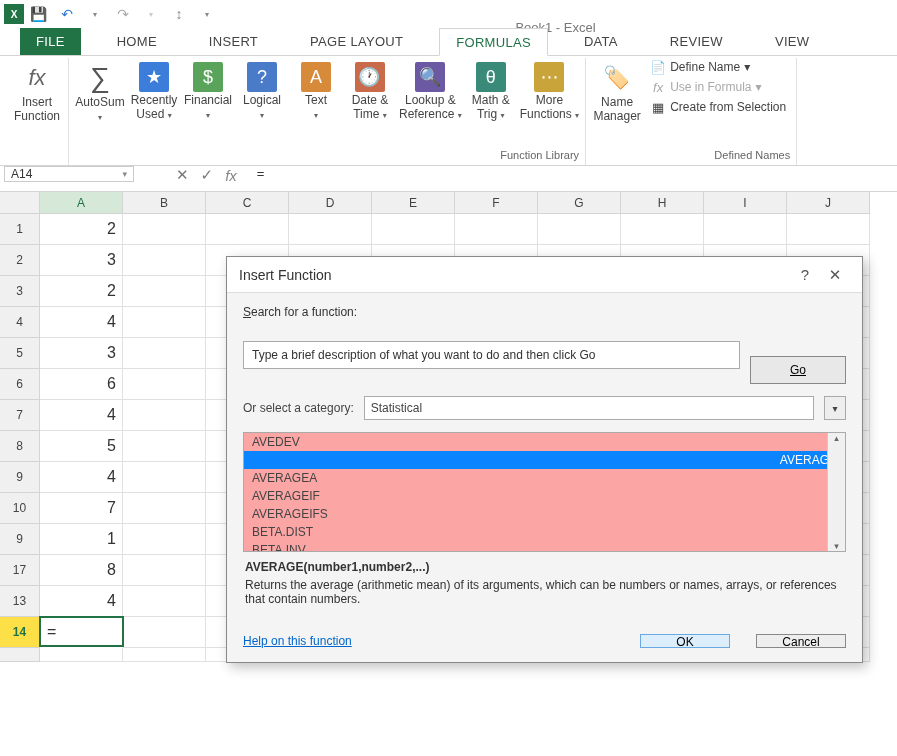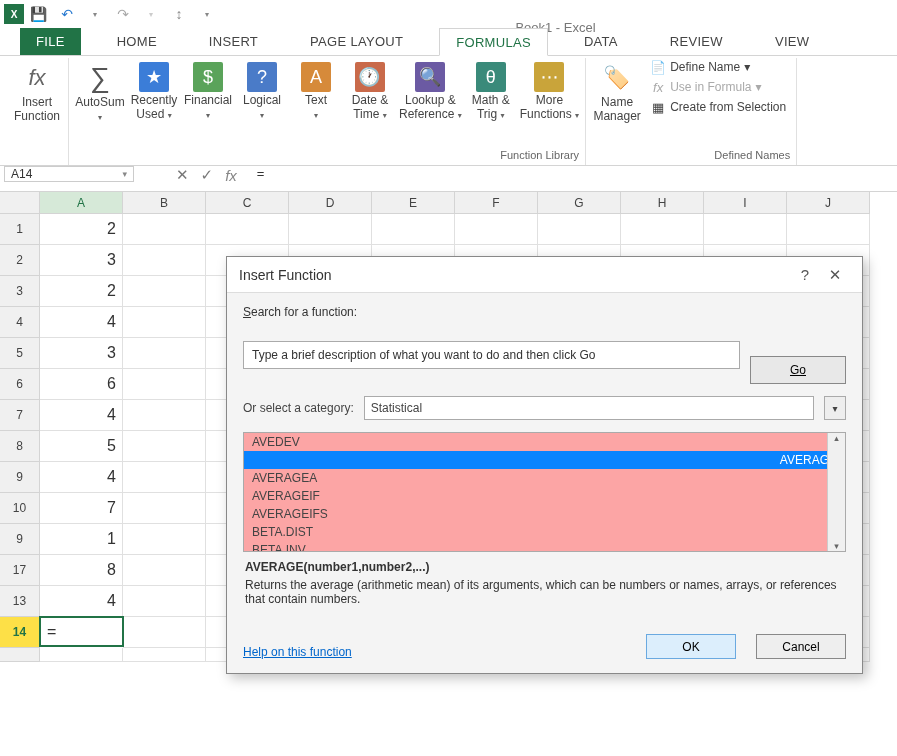--- a/index.html
+++ b/index.html
@@ -67,21 +67,21 @@
   .cat-ddbtn { width: 22px; height: 24px; border: 1px solid #aaa; background: #eee; display: flex; align-items: center; justify-content: center; font-size: 10px; }
   .func-list { border: 1px solid #aaa; background: #fca5a5; height: 120px; position: relative; overflow: hidden; }
   .func-item { padding: 2px 8px; font-size: 12px; cursor: pointer; }
   .func-item.sel { background: #0a84ff; color: #fff; text-align: right; }
   .func-scroll { position: absolute; right: 0; top: 0; bottom: 0; width: 18px; background: #f0f0f0; border-left: 1px solid #ccc; display: flex; flex-direction: column; justify-content: space-between; align-items: center; font-size: 9px; color: #666; }
   .func-desc { padding: 8px 2px; font-size: 12px; color: #333; }
   .func-sig { font-weight: bold; margin-bottom: 4px; }
   .dlg-footer { display: flex; align-items: flex-end; padding: 10px 16px 14px; background: #f4f4f4; }
   .help-link { color: #0066cc; text-decoration: underline; font-size: 12px; cursor: pointer; }
   .dlg-footer .spacer { flex: 1; }
-  .dlg-btn { width: 90px; height: 25px; border: 1px solid #888; background: #eee; font-size: 12px; margin-left: 20px; cursor: pointer; }
+  .dlg-btn { width: 90px; height: 14px; border: 1px solid #888; background: #eee; font-size: 12px; margin-left: 26px; cursor: pointer; }
   .dlg-btn.primary { background: #dceefc; border-color: #6aa9e0; }
 </style>
 </head>
 <body>
 
 <div class="titlebar">
   <div class="app-icon">X</div>
   <div class="qat">
     <span class="qat-btn" style="color:#7b4fa0">💾</span>
     <span class="qat-btn" style="color:#2a7bd1">↶</span>

